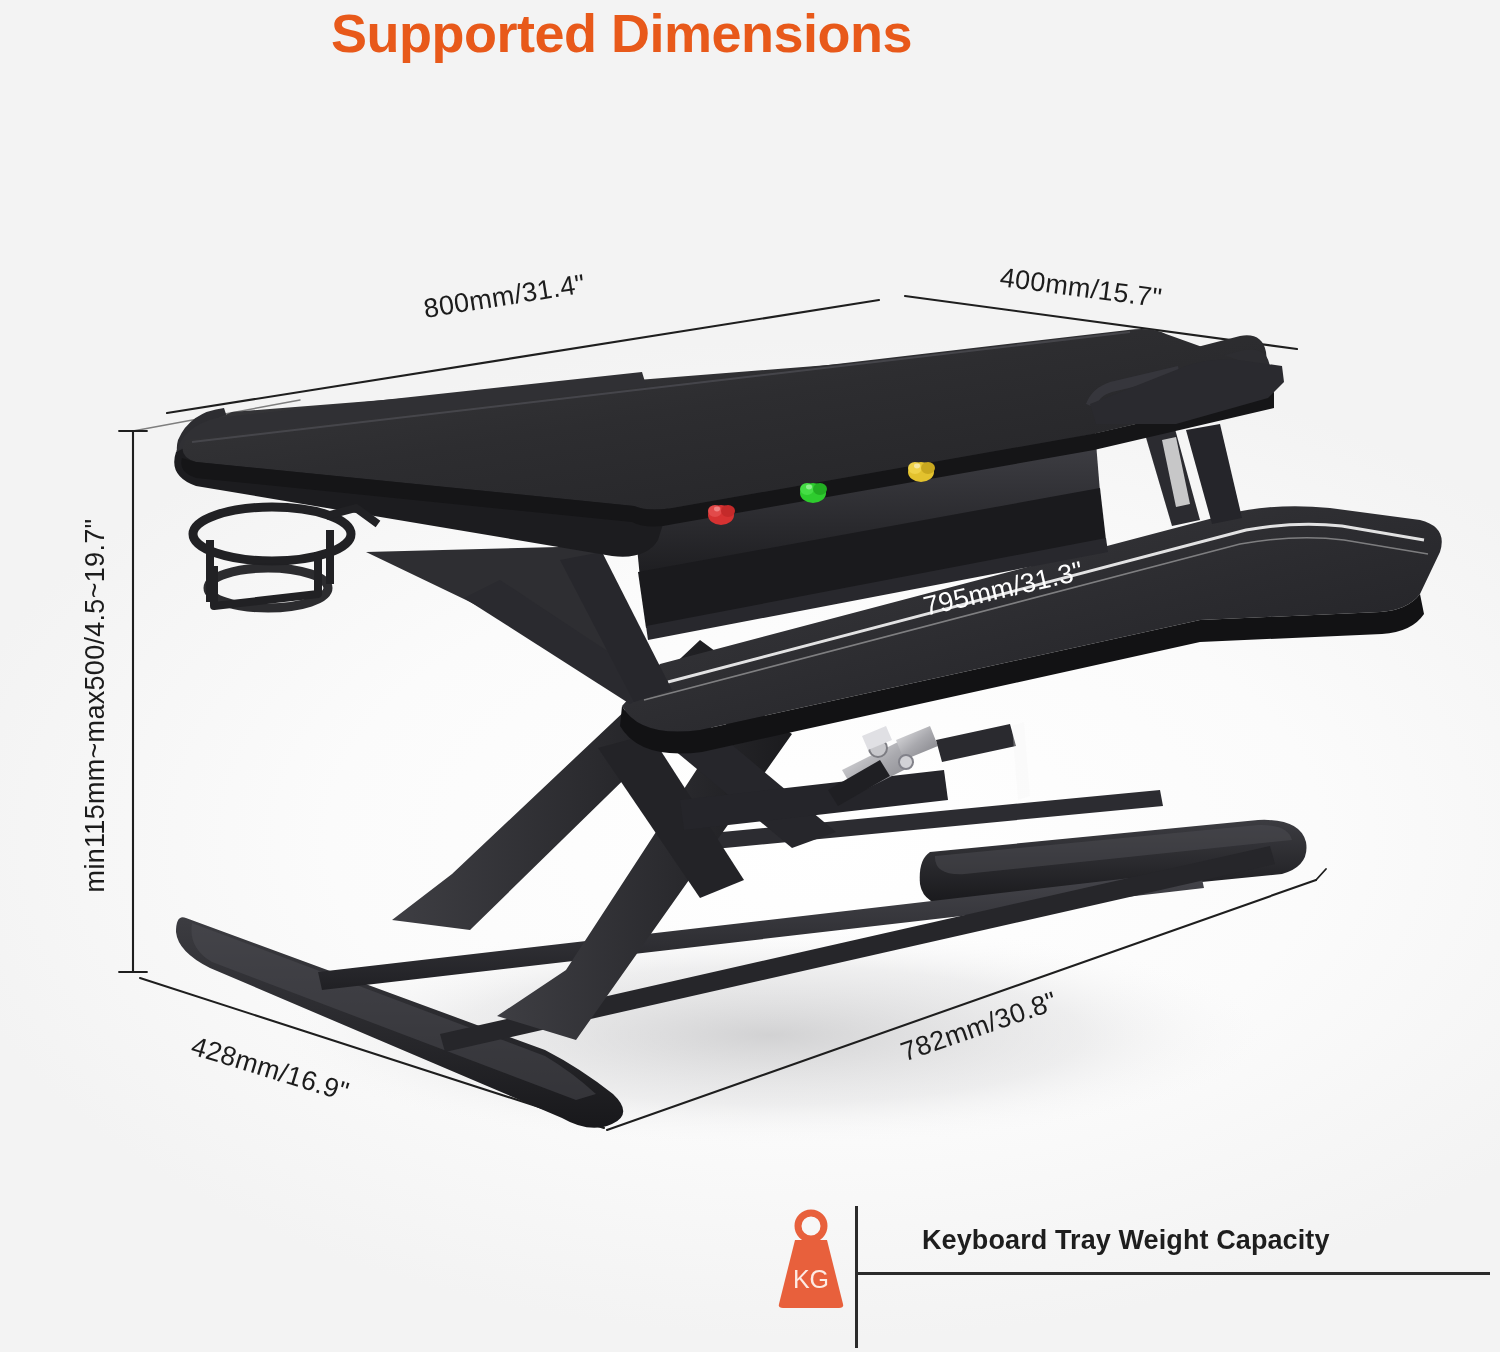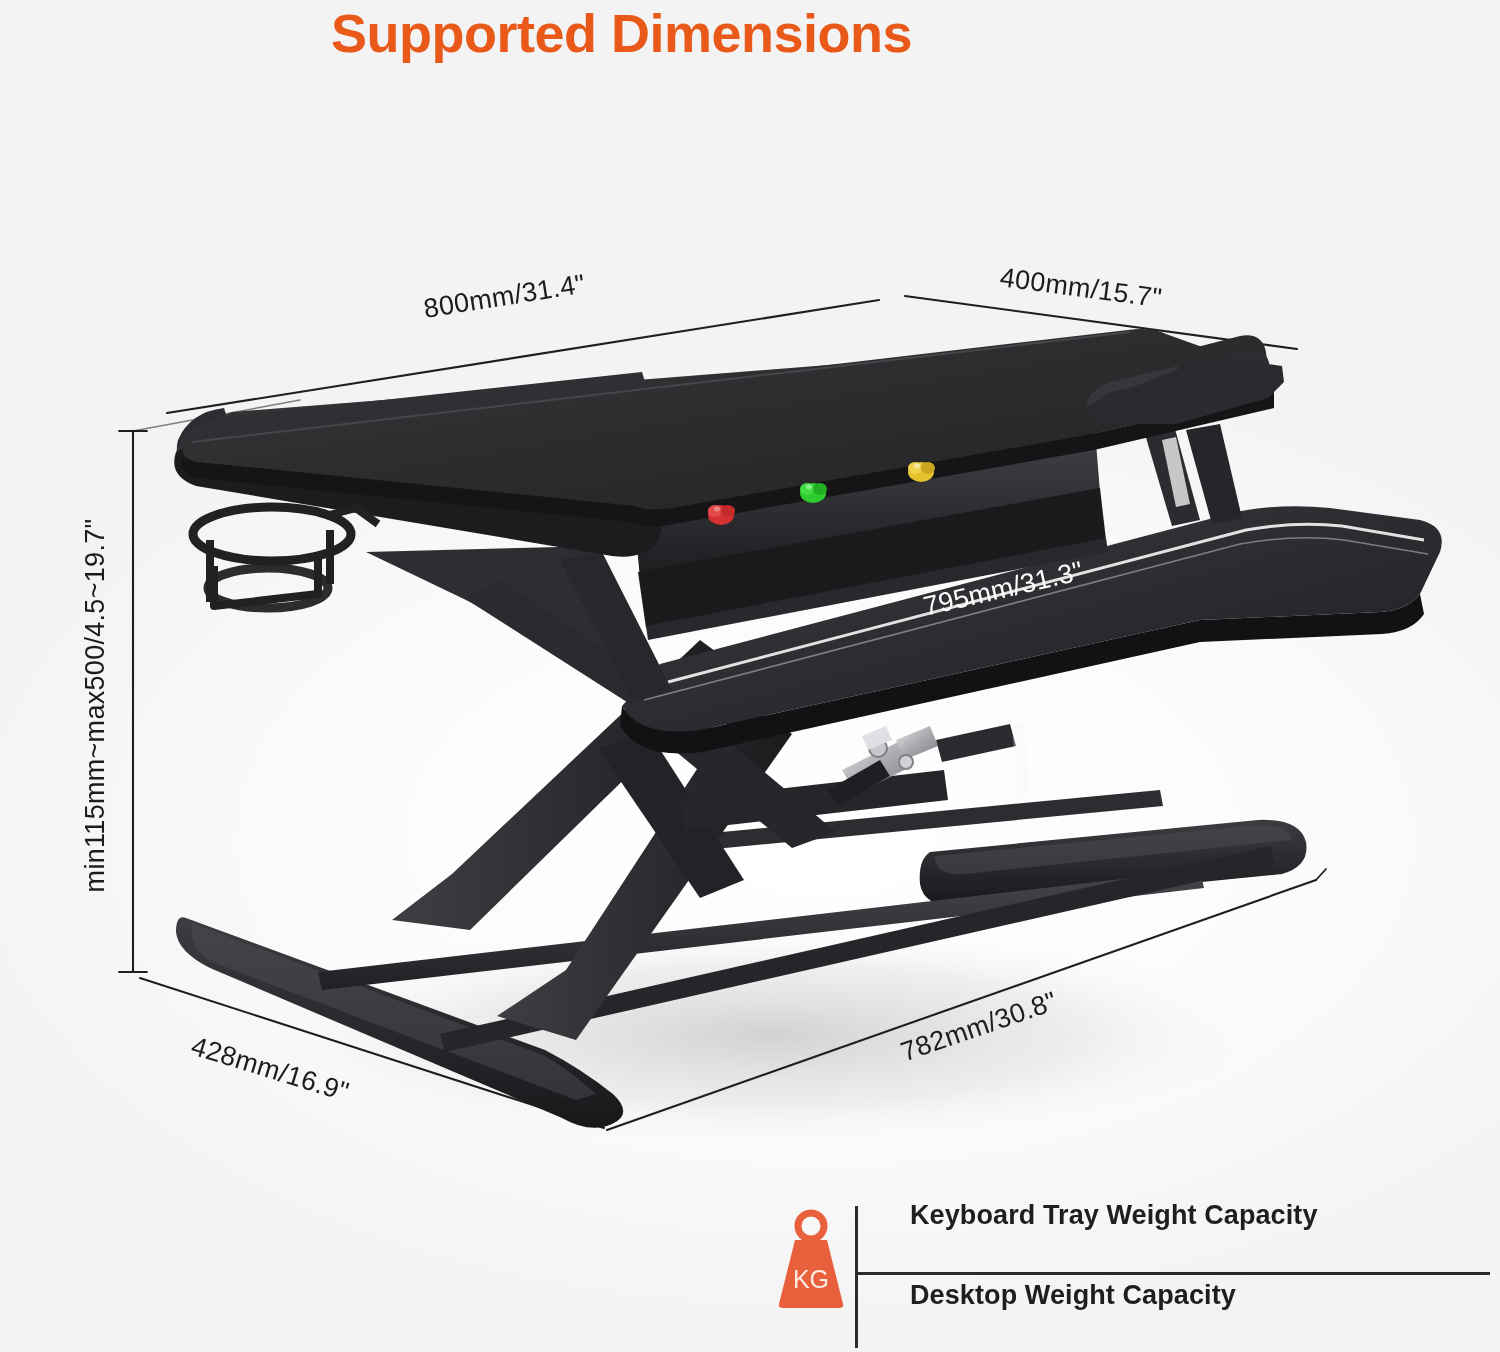--- a/index.html
+++ b/index.html
@@ -67,21 +67,22 @@
     width: 72px; height: 100px;
   }
   .wdivider-v {
     position: absolute;
     left: 85px; top: 10px;
     width: 3px; height: 142px;
     background: #2b2b2b;
   }
   .wrow {
     position: absolute;
-    left: 140px;
+    left: 152px;
+    margin-top: 25px;
   }
   .wrow.one { top: 2px; }
   .wrow.two { top: 82px; }
   .wtitle {
     font-size: 27px;
     font-weight: bold;
     color: #1e1e1e;
     letter-spacing: 0.1px;
     white-space: nowrap;
     line-height: 34px;
@@ -409,18 +410,17 @@
     </div>
 
     <div class="wdivider-v"></div>
     <div class="whline"></div>
 
     <div class="wrow one">
       <div class="wtitle">Keyboard Tray Weight Capacity</div>
     </div>
 
     <div class="wrow two">
-      <div class="wtitle">Desktop Weight Capacity</div>
     </div>
 
   </div>
 
 </div>
 
 </body></html>

